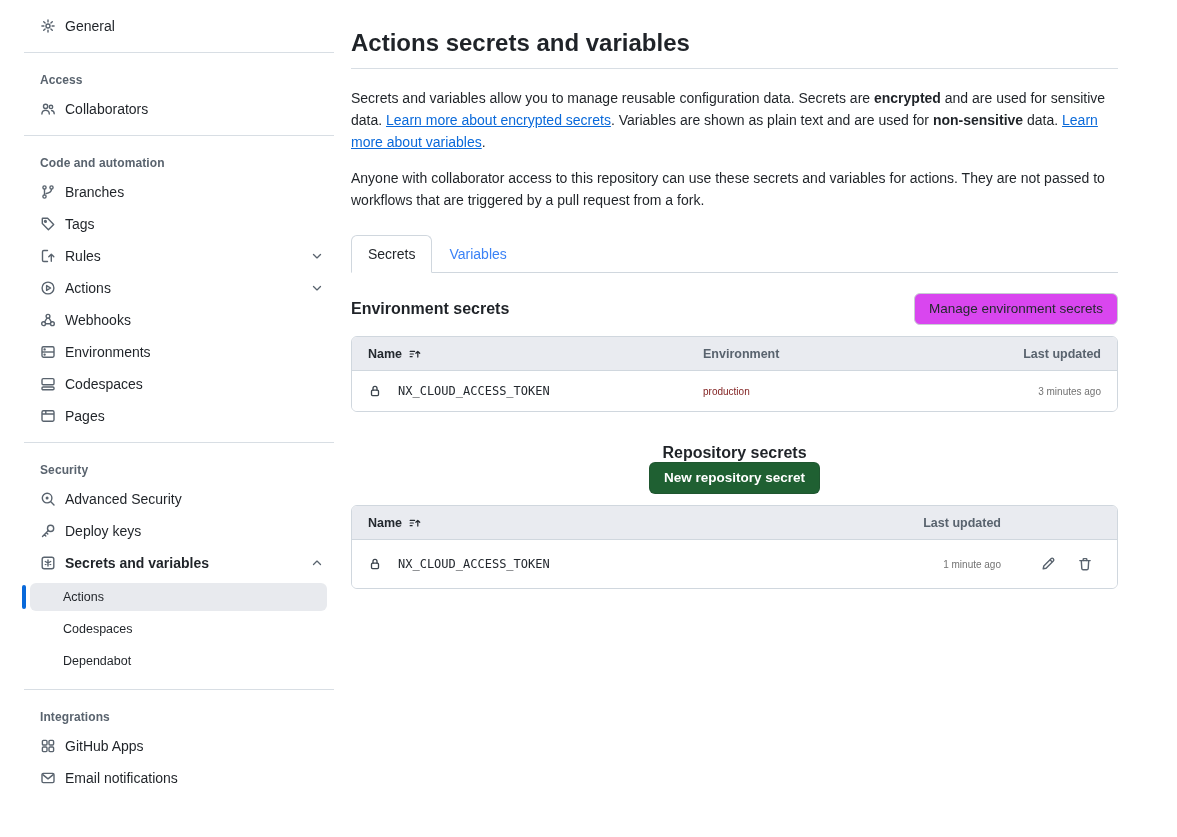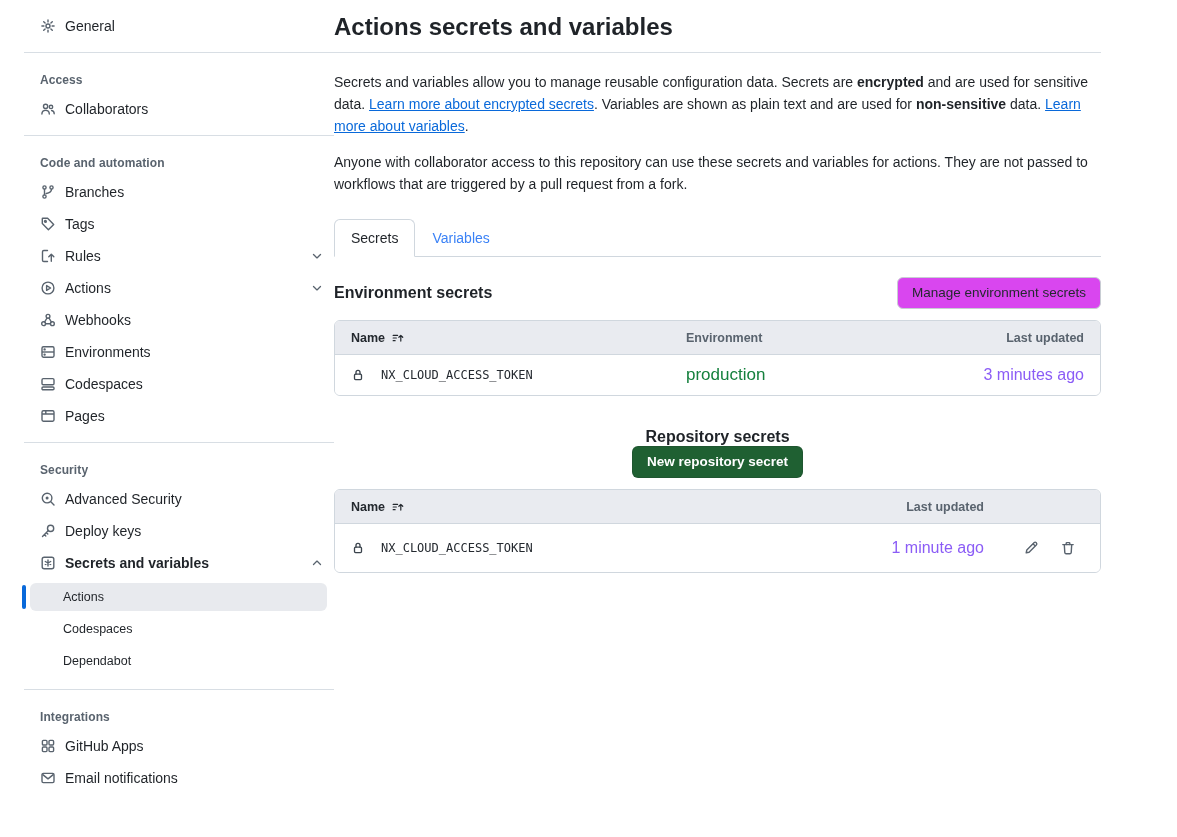--- a/index.html
+++ b/index.html
@@ -34,21 +34,21 @@
     display:flex; align-items:center; padding-left:33px;
     width:297px; border-radius:6px; font-size:12.5px; cursor:pointer;
   }
   .sub-item.selected { background:#e8eaee; }
   .sub-item.selected::before {
     content:""; position:absolute; left:-8px; top:2px;
     width:4px; height:24px; border-radius:2px; background:#0969da;
   }
 
   
-  .main { width:767px; padding-top:12px; }
+  .main { margin-left:17px; width:767px; padding-top:28px; }
   .page-title { font-size:24px; font-weight:600; line-height:1.25; margin:0; }
   .title-rule { border-bottom:1px solid #d8dee4; margin-top:10px; }
   .intro { margin-top:18px; max-width:756px; font-size:14px; line-height:22px; }
   .intro p { margin:0 0 14px 0; }
   .txt-bold { font-weight:700; }
   .txt-link { color:#0969da; text-decoration:underline; cursor:pointer; }
 
   
   .tabnav { margin-top:24px; border-bottom:1px solid #d0d7de; display:flex; }
   .tab {
@@ -95,22 +95,22 @@
   .col-env { flex:1; }
   .col-updated-env { width:200px; justify-content:flex-end; text-align:right; }
   .col-name-repo { flex:1; }
   .col-updated-repo { width:110px; justify-content:flex-end; padding:0; text-align:right; }
   .col-actions { width:116px; justify-content:flex-end; gap:21px; padding-right:24px; }
   .th-name { color:#24292f; gap:6px; }
   .secret-name {
     font-family:"DejaVu Sans Mono","Liberation Mono",monospace;
     font-size:12px; color:#24292f; display:flex; align-items:center; gap:16px;
   }
-  .env-link { color:#15803d; font-size:17px; cursor:pointer; }
-  .updated-txt { font-size:16px; color:#8b5cf6; }
+  .env-link { color:#7f1d1d; font-size:10px; cursor:pointer; }
+  .updated-txt { font-size:10px; color:#737373; }
   .icon-btn { display:flex; cursor:pointer; background:none; border:none; padding:0; }
 
   svg { display:block; }
 </style>
 </head>
 <body>
 
 <div class="layout">
 
   <nav class="sidebar">

